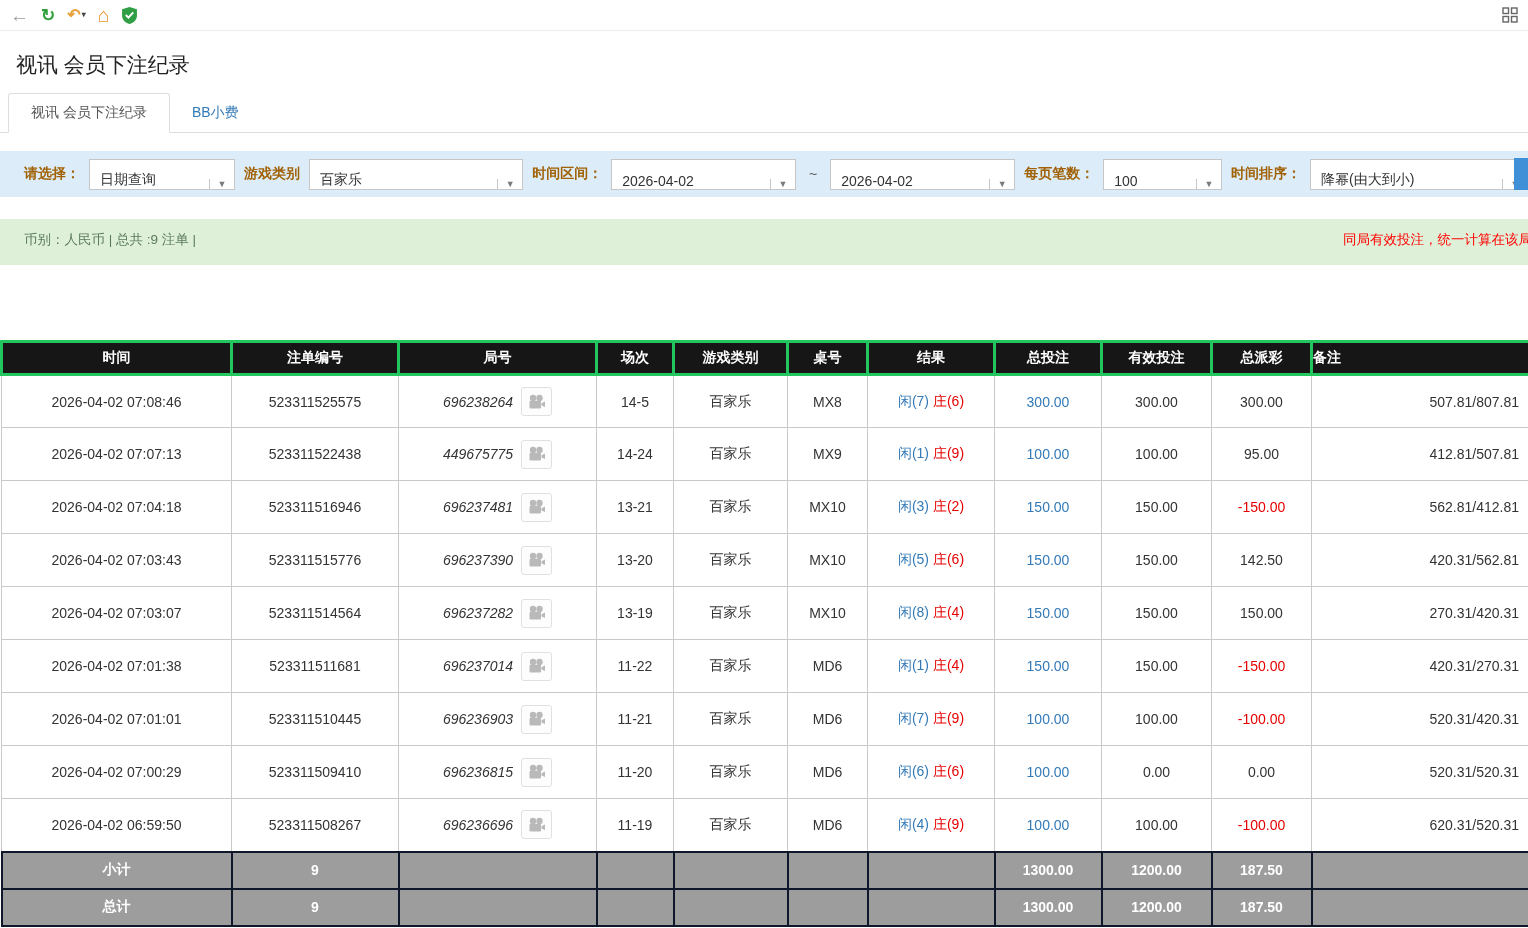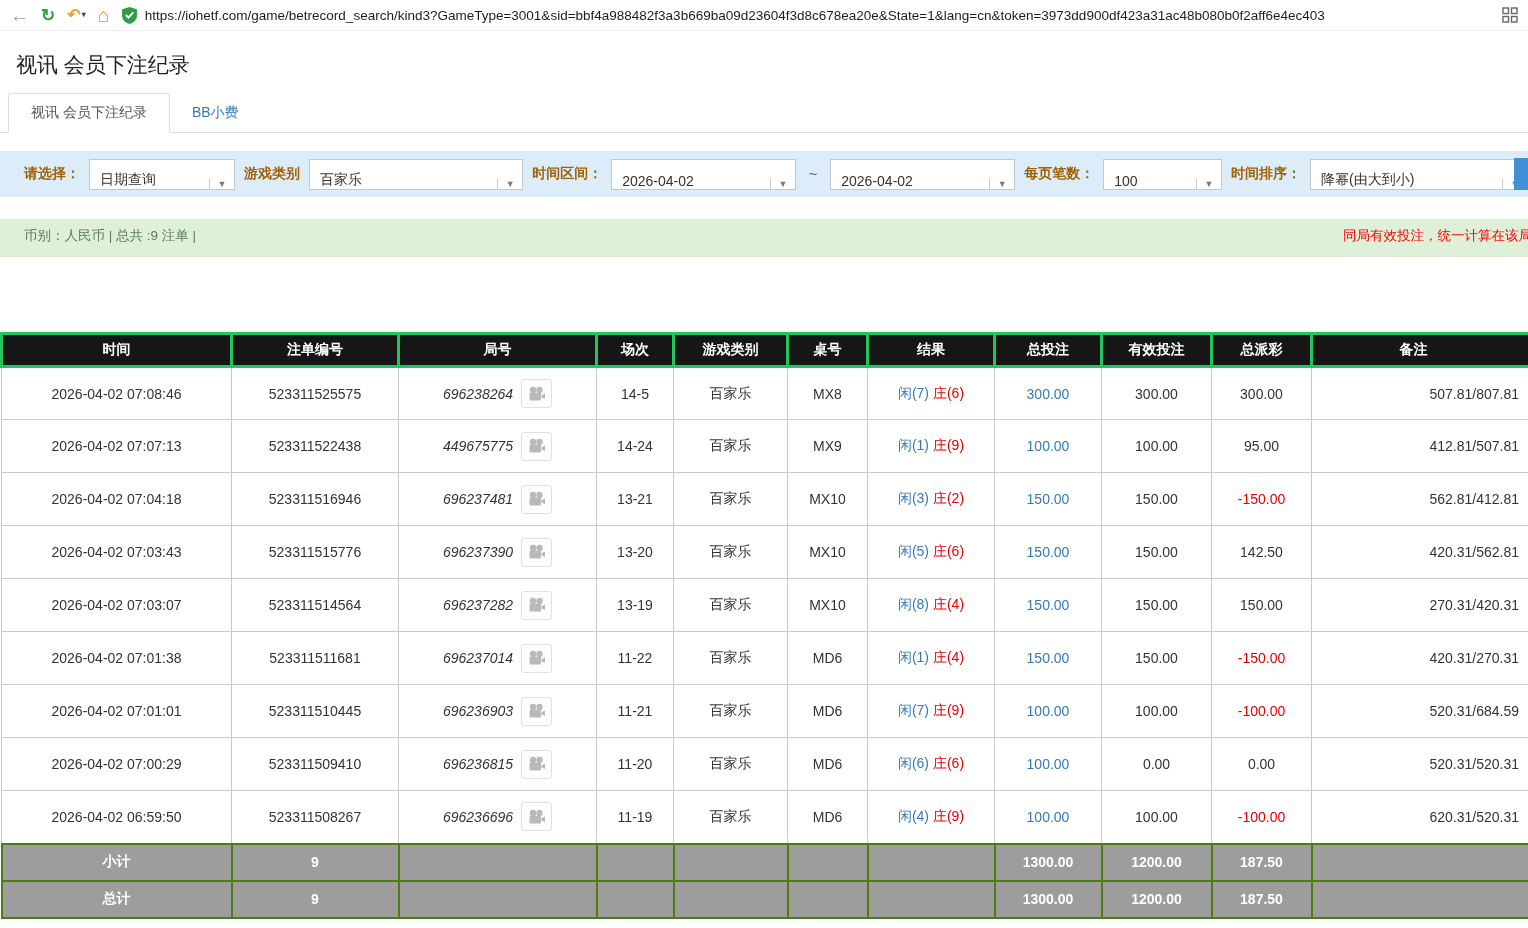--- a/index.html
+++ b/index.html
@@ -35,59 +35,58 @@
   .combo { display: inline-flex; align-items: flex-end; background: #fff;
     border: 1px solid #c6c6c6; height: 31px; cursor: pointer; }
   .combo-value { display: flex; align-items: center; padding: 0 10px; font-size: 14px; color: #333; flex: 1; white-space: nowrap; overflow: hidden; }
   .combo-caret { width: 25px; border-left: 1px solid #c6c6c6; display: flex; align-items: center;
     justify-content: center; color: #7a7a7a; font-size: 9px; background: #fff; }
   .w150 { width: 150px; } .w220 { width: 220px; } .w190 { width: 190px; }
   .w122 { width: 122px; } .w196 { width: 224px; }
   .search-btn { position: absolute; right: 0; top: 7px; width: 14px; height: 32px;
     background: #4090d8; border: none; cursor: pointer; }
 
-  .summary-bar { margin-top: 22px; height: 38px; background: #dff0d8; display: flex;
+  .summary-bar { margin-top: 22px; height: 46px; background: #dff0d8; display: flex;
     align-items: center; justify-content: space-between; padding: 0 0 4px 24px; overflow: hidden; }
   .summary-left { font-size: 13.5px; color: #5a7a5f; white-space: nowrap; }
   .summary-right { font-size: 13.5px; color: #ff0000; white-space: nowrap; margin-right: -4px; }
 
   
   table { width: 1528px; border-collapse: collapse; table-layout: fixed; margin-top: 75px; }
   thead th { background: #161616; color: #fff; font-size: 14px; font-weight: bold;
     height: 33px; text-align: center; border: 3px solid #22c55e; }
   tbody td { background: #fff; border: 1px solid #c9c9c9; height: 53px; text-align: center;
     font-size: 14px; color: #333; overflow: hidden; white-space: nowrap; }
-  th.col-right { text-align: center; padding-right: 14px; }
+  th.col-right { text-align: left; padding-right: 14px; }
   td.col-right { text-align: right; padding-right: 10px; }
   .blue { color: #337ab7; }
   .red { color: #e60000; }
   .player { color: #337ab7; }
   .banker { color: #e60000; }
   .round-wrap { display: flex; align-items: center; justify-content: center; gap: 8px; font-style: italic; }
   .film-btn { width: 31px; height: 29px; background: #fdfdfd; border: 1px solid #e0e0e0;
     border-radius: 3px; display: inline-flex; align-items: center; justify-content: center; cursor: pointer; }
   tfoot td { background: #9d9d9d; color: #fff; font-weight: bold; font-size: 14px;
-    height: 37px; text-align: center; border: 2px solid #4d7c0f; }
+    height: 37px; text-align: center; border: 2px solid #0f172a; }
 </style>
 </head>
 <body>
 
 <div class="browser-bar">
   <span class="nav-btn nav-back">←</span>
   <span class="nav-btn nav-refresh">↻</span>
   <span class="nav-btn nav-undo">↶<span class="mini-caret">▾</span></span>
   <span class="nav-btn nav-home">⌂</span>
   <div class="addr">
     <span style="display:inline-flex">
       <svg width="15" height="17" viewBox="0 0 14 16">
           <path d="M7 0 L14 2 V8 C14 12 11 15 7 16 C3 15 0 12 0 8 V2 Z" fill="#2f9e44"></path>
           <path d="M3.5 7.5 L6 10 L10.5 5" stroke="#fff" stroke-width="1.8" fill="none"></path>
         </svg>
     </span>
-    <span class="url">https://iohetf.com/game/betrecord_search/kind3?GameType=3001&amp;sid=bbf4a988482f3a3b669ba09d23604f3d8c678ea20e&amp;State=1&amp;lang=cn&amp;token=3973dd900df423a31ac48b080b0f2aff6e4ec403</span>
   </div>
   <span class="grid-icon">
     <svg width="16" height="16" viewBox="0 0 16 16">
         <rect x="1" y="1" width="5.5" height="5.5" fill="none" stroke="#666" stroke-width="1.4"></rect>
         <rect x="9.5" y="1" width="5.5" height="5.5" fill="none" stroke="#666" stroke-width="1.4"></rect>
         <rect x="1" y="9.5" width="5.5" height="5.5" fill="none" stroke="#666" stroke-width="1.4"></rect>
         <rect x="9.5" y="9.5" width="5.5" height="5.5" fill="none" stroke="#666" stroke-width="1.4"></rect>
       </svg>
   </span>
 </div>
@@ -348,21 +347,21 @@
             </button>
           </div>
         </td>
         <td>11-21</td>
         <td>百家乐</td>
         <td>MD6</td>
         <td><span class="player">闲(7)</span> <span class="banker">庄(9)</span></td>
         <td class="blue">100.00</td>
         <td>100.00</td>
         <td class="red">-100.00</td>
-        <td class="col-right">520.31/684.59</td>
+        <td class="col-right">520.31/420.31</td>
       </tr>
       <tr>
         <td>2026-04-02 07:00:29</td>
         <td>523311509410</td>
         <td>
           <div class="round-wrap">
             <span>696236815</span>
             <button class="film-btn">
               <span style="display:inline-flex">
                 <svg width="18" height="16" viewBox="0 0 18 16">

